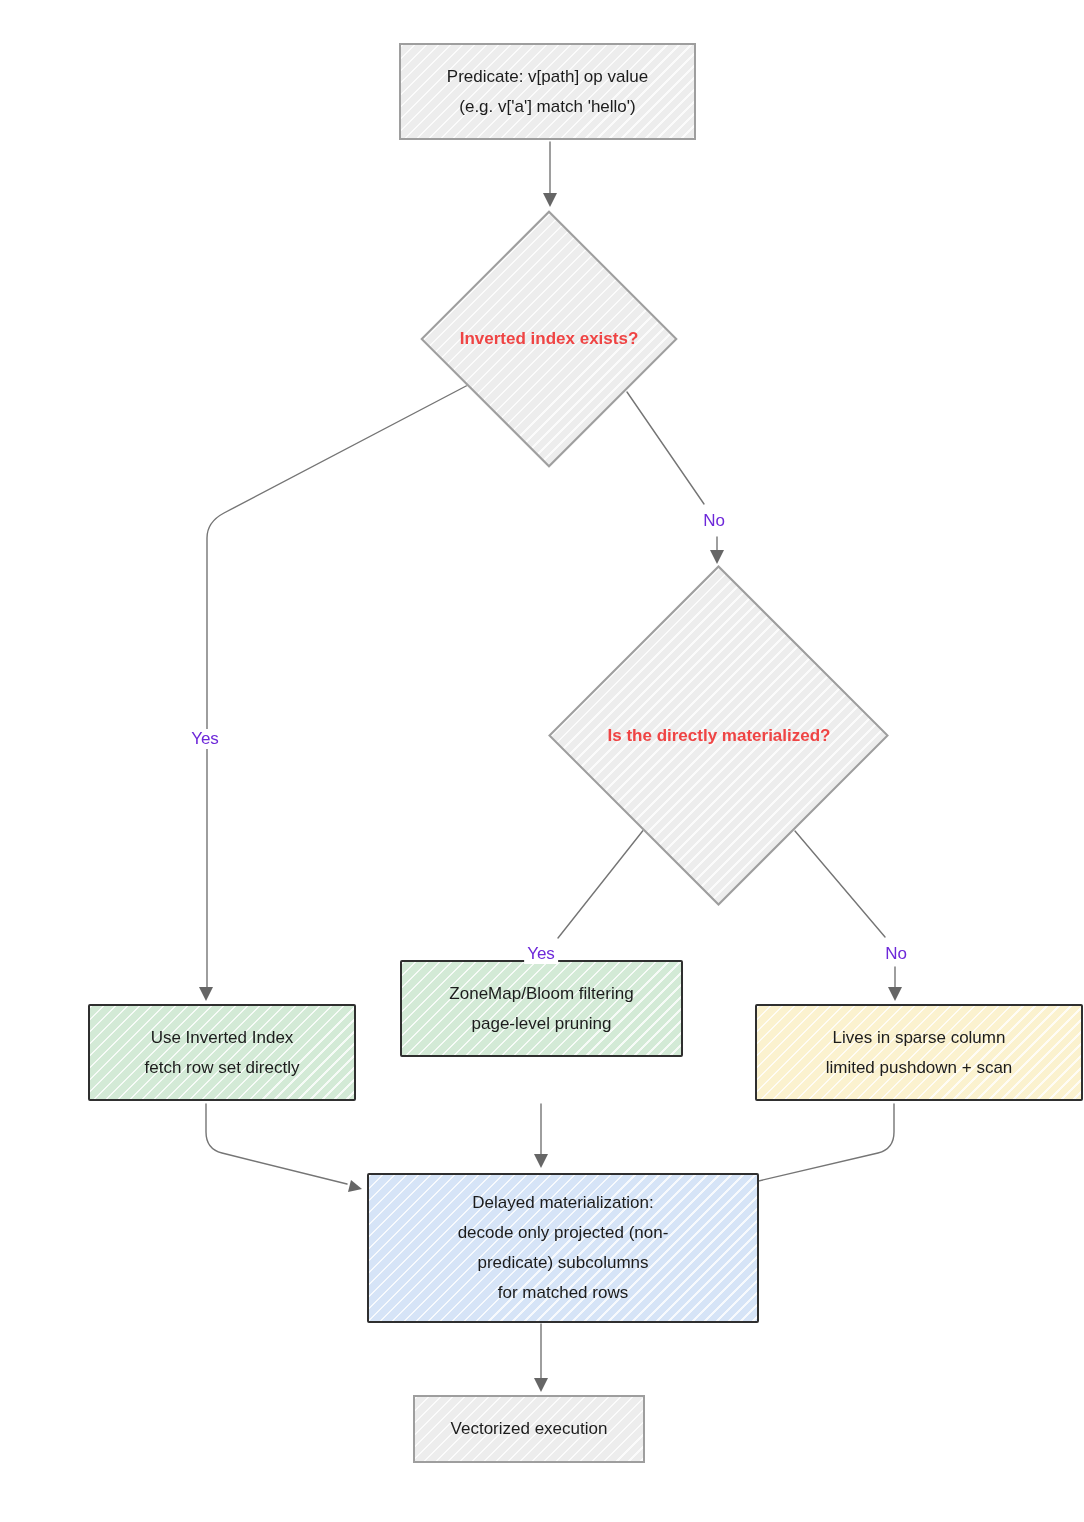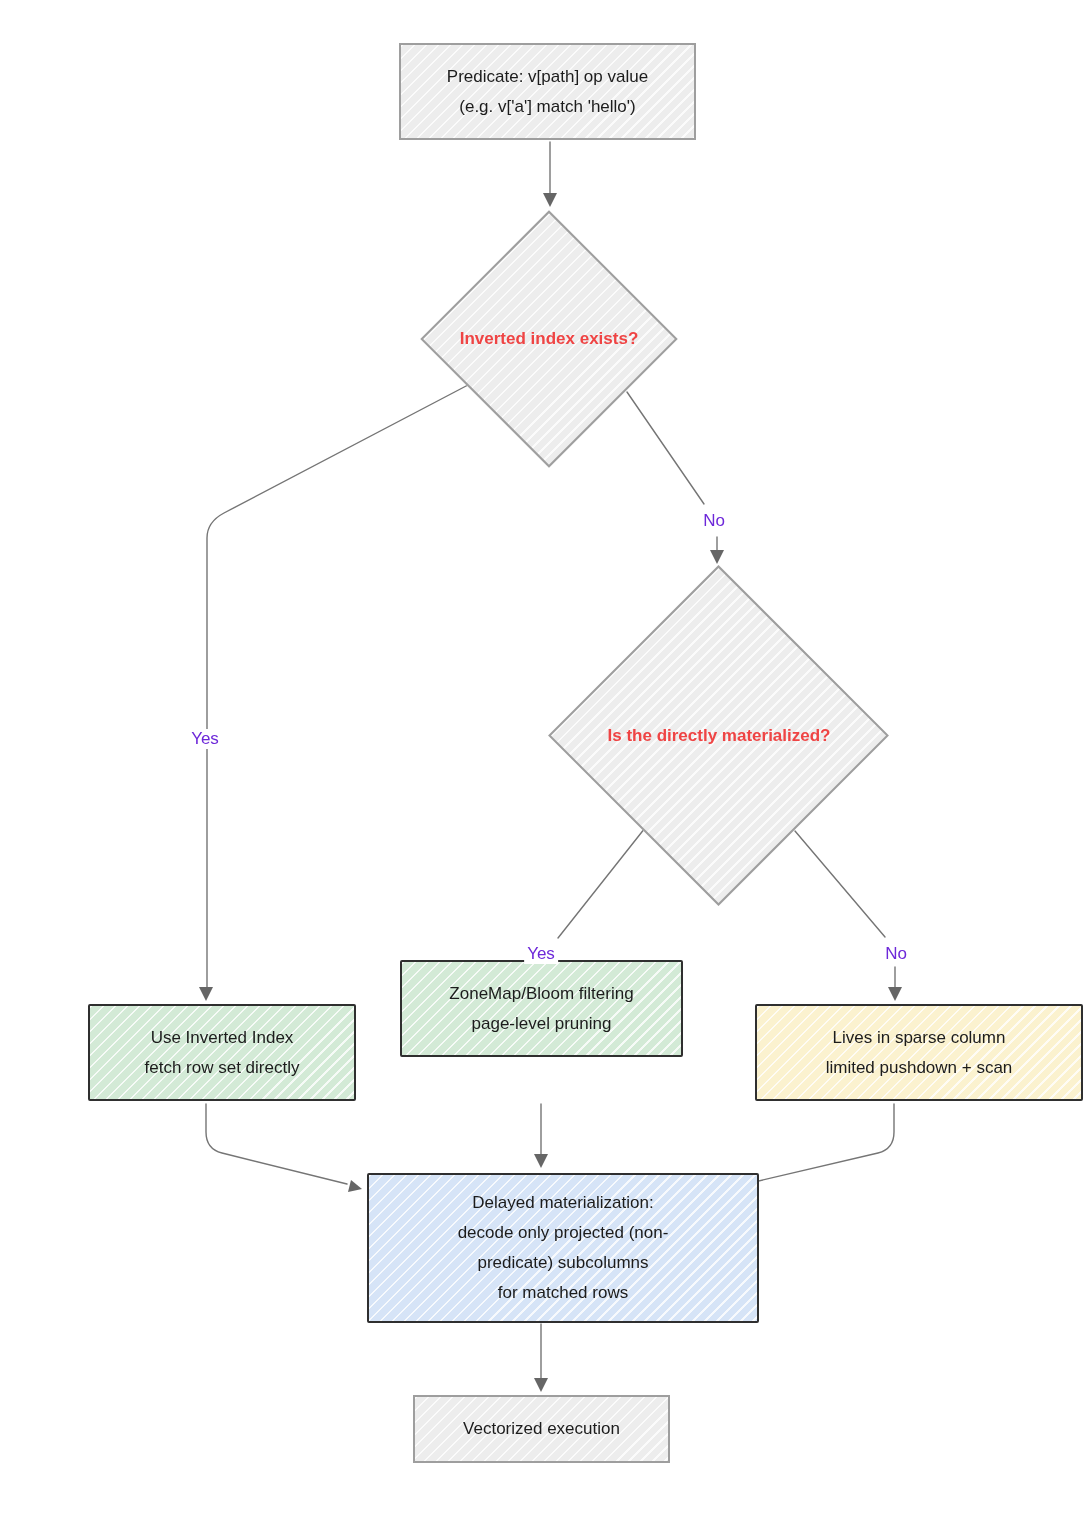--- a/index.html
+++ b/index.html
@@ -150,17 +150,17 @@
 limited pushdown + scan</div>
   </div>
 
   <div class="node shape-blue hatch" style="left:367px; top:1173px; width:392px; height:150px;">
     <div class="node-text">Delayed materialization:
 decode only projected (non-
 predicate) subcolumns
 for matched rows</div>
   </div>
 
-  <div class="node shape-gray hatch" style="left:413px; top:1395px; width:257px; height:68px;">
+  <div class="node shape-gray hatch" style="left:413px; top:1395px; width:232px; height:68px;">
     <div class="node-text">Vectorized execution</div>
   </div>
 
 </div>
 
 </body></html>

